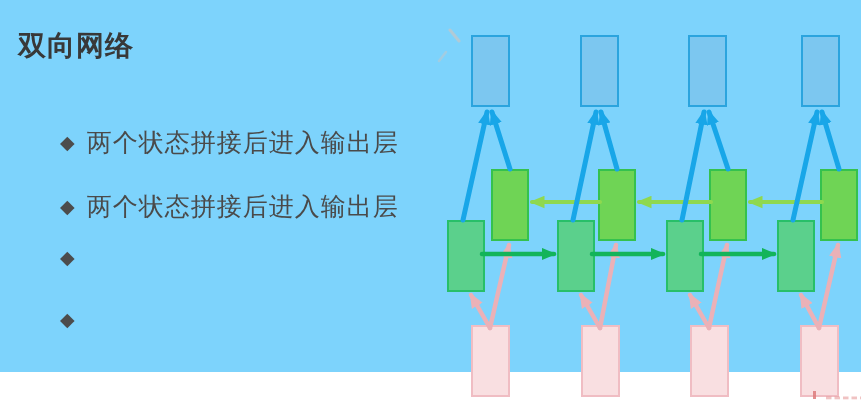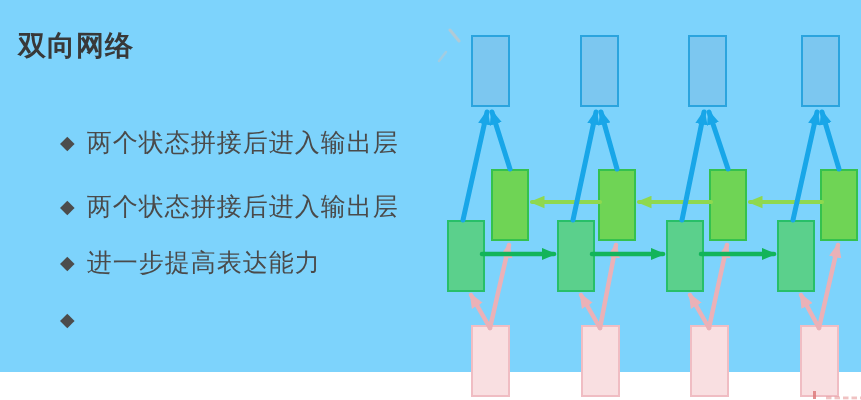--- a/index.html
+++ b/index.html
@@ -24,21 +24,20 @@
   <div class="bullet b1">
     <span class="diamond">◆</span>
     <span>两个状态拼接后进入输出层</span>
   </div>
   <div class="bullet b2">
     <span class="diamond">◆</span>
     <span>两个状态拼接后进入输出层</span>
   </div>
   <div class="bullet b3">
     <span class="diamond">◆</span>
-    <span>进一步提高表达能力</span>
   </div>
   <div class="bullet b4">
     <span class="diamond">◆</span>
   </div>
 
   <svg id="diagram" viewBox="0 0 861 400" xmlns="http://www.w3.org/2000/svg">
       <defs>
         <marker id="m-blue" viewBox="0 0 12 10" refX="10" refY="5" markerWidth="15" markerHeight="13" markerUnits="userSpaceOnUse" orient="auto">
           <path d="M0,0 L12,5 L0,10 Z" fill="#18A6E8"></path>
         </marker>

